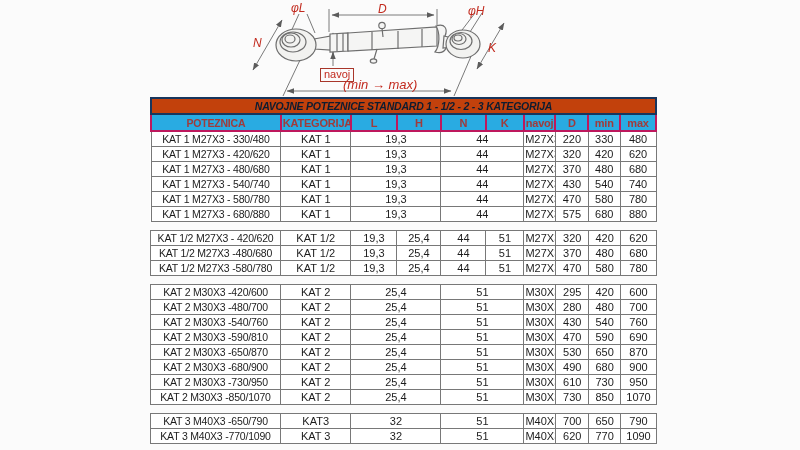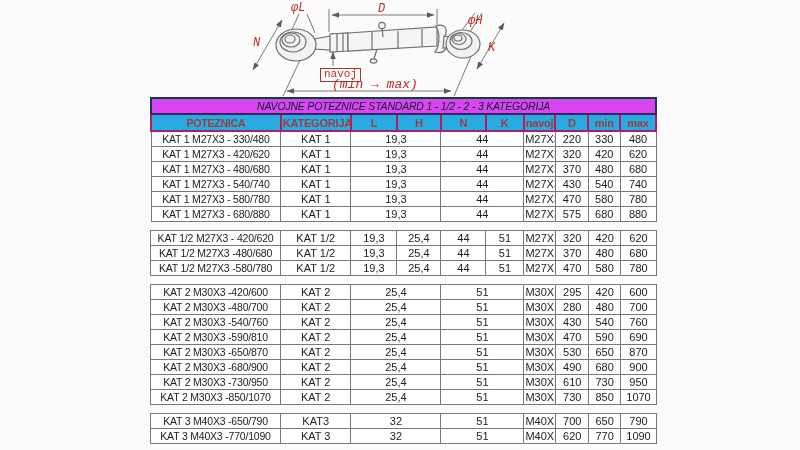--- a/index.html
+++ b/index.html
@@ -13,29 +13,28 @@
   
   .diagram-wrap { position:absolute; left:0; top:0; width:800px; height:97px; }
   .diagram-wrap svg { position:absolute; left:0; top:0; }
   .dlab {
     position:absolute;
     color:#c22a1e;
     font-style:italic;
     font-size:12px;
     white-space:nowrap;
     line-height:1;
-    font-family:Liberation Mono, monospace;
   }
   .dlab-phiL  { left:291px; top:2px; }
   .dlab-D     { left:378px; top:3px; }
-  .dlab-phiH  { left:468px; top:15px; }
+  .dlab-phiH  { left:468px; top:5px; }
   .dlab-N     { left:253px; top:37px; }
   .dlab-K     { left:488px; top:42px; }
   .dlab-navoj { left:320px; top:68px; font-size:11px; border:1px solid #a8362a; padding:0 3px 1px 3px; font-style:normal; }
-  .dlab-minmax{ left:332px; top:78px; font-size:13px; }
+  .dlab-minmax{ left:343px; top:78px; font-size:13px; }
   
   #spec-tables { position:absolute; left:150px; top:97px; width:507px; }
   table.spec {
     width:100%;
     border-collapse:collapse;
     table-layout:fixed;
     margin-bottom:8px;
     border:1px solid #2f2f2f;
     background:#ffffff;
   }
@@ -45,23 +44,23 @@
     text-align:center;
     height:15px;
     line-height:14px;
     color:#1c1c1c;
     white-space:nowrap;
     overflow:hidden;
     padding:0 1px;
   }
   table.spec td:first-child { font-size:10.5px; letter-spacing:-0.2px; }
   tr.titlerow td {
-    background:#d946ef;
+    background:#c2410c;
     color:#0e1c30;
-    font-weight:normal;
+    font-weight:bold;
     font-style:italic;
     font-size:11px;
     height:16px;
     border:2px solid #17365d;
     letter-spacing:0.1px;
   }
   tr.headrow td {
     background:#29abe2;
     color:#a03b3b;
     font-weight:bold;

